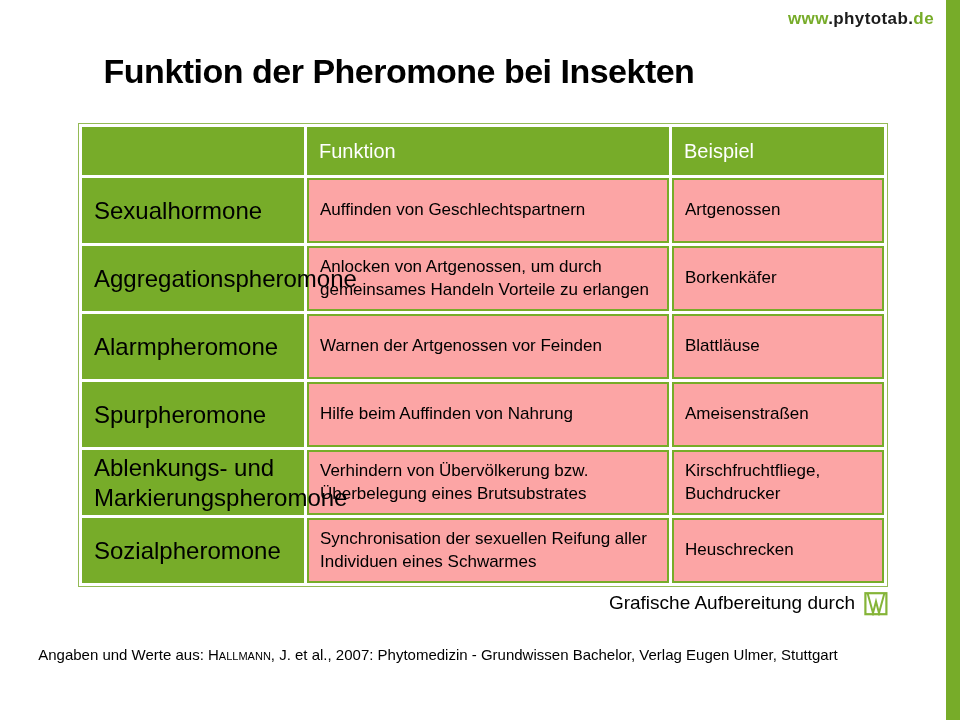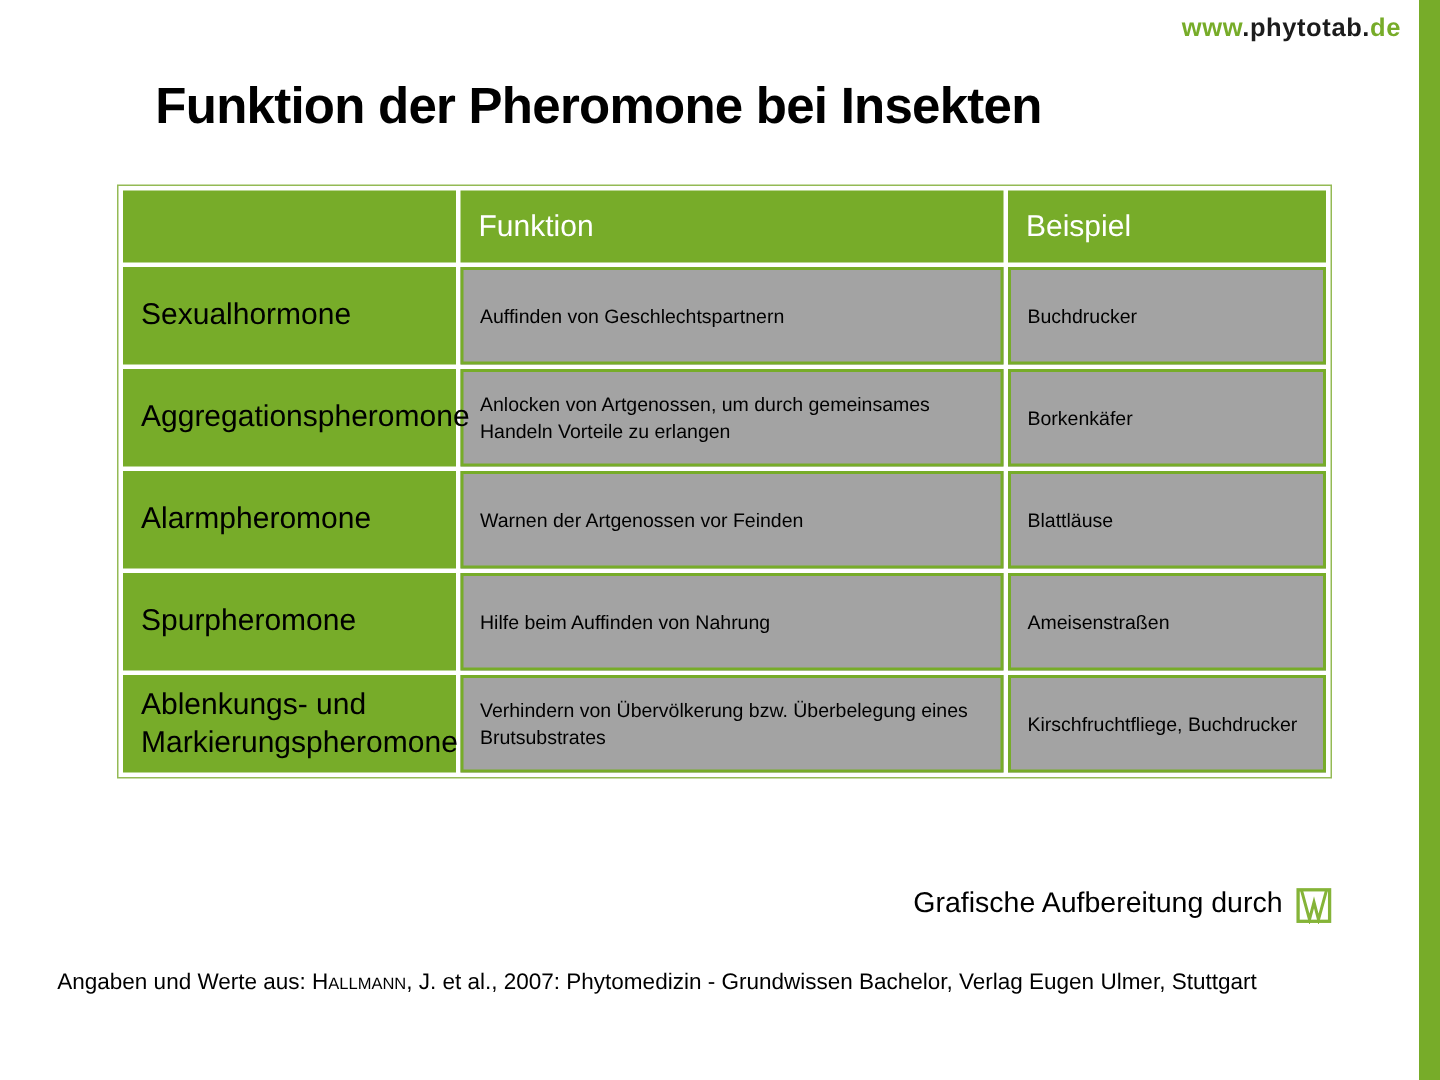--- a/index.html
+++ b/index.html
@@ -21,22 +21,22 @@
   .title { position:absolute; top:52px; left:0; width:798px; text-align:center;
            font-size:34px; font-weight:bold; letter-spacing:-0.5px; color:#000; }
 
   .table-wrap { position:absolute; top:123px; left:78px; width:810px; border:1px solid #94BA55; background:#fff; }
   table { width:100%; border-collapse:separate; border-spacing:3px; table-layout:fixed; }
   th, td { vertical-align:middle; text-align:left; }
   th.green { background:var(--green); font-weight:normal; padding-left:12px; padding-right:8px; }
   tr.head { height:48px; }
   tr.head th { color:#ffffff; font-size:20px; }
   tr.body { height:65px; }
-  tr.body th { color:#000; font-size:20px; line-height:1.25; }
-  td { border:2px solid var(--green); background:#a3a3a3; font-size:13px;
+  tr.body th { color:#000; font-size:24px; line-height:1.25; }
+  td { border:2px solid var(--green); background:#fca5a5; font-size:17px;
        padding:4px 10px 4px 11px; line-height:1.32; color:#000; }
 
   .credit { position:absolute; top:589px; right:72px; display:flex; align-items:center; gap:9px; }
   .credit-label { font-size:19px; color:#000; }
   .hswt-text { text-align:right; color:var(--logo-green); line-height:1.2; }
   .hswt-text .l1 { font-size:6.5px; font-weight:bold; letter-spacing:.3px; }
   .hswt-text .l2 { font-size:8px;   font-weight:bold; letter-spacing:.2px; }
   .hswt-text .l3 { font-size:6.5px; font-weight:bold; letter-spacing:.2px; }
   .hswt-mark { width:24px; height:27px; display:block; }
 
@@ -63,21 +63,21 @@
       </colgroup>
       <tbody>
           <tr class="head">
         <th class="green"></th>
         <th class="green">Funktion</th>
         <th class="green">Beispiel</th>
       </tr>
       <tr class="body">
         <th class="green">Sexualhormone</th>
         <td>Auffinden von Geschlechtspartnern</td>
-        <td>Buchdrucker</td>
+        <td>Artgenossen</td>
       </tr>
       <tr class="body">
         <th class="green">Aggregationspheromone</th>
         <td>Anlocken von Artgenossen, um durch gemeinsames Handeln Vorteile zu erlangen</td>
         <td>Borkenkäfer</td>
       </tr>
       <tr class="body">
         <th class="green">Alarmpheromone</th>
         <td>Warnen der Artgenossen vor Feinden</td>
         <td>Blattläuse</td>
@@ -85,20 +85,25 @@
       <tr class="body">
         <th class="green">Spurpheromone</th>
         <td>Hilfe beim Auffinden von Nahrung</td>
         <td>Ameisenstraßen</td>
       </tr>
       <tr class="body">
         <th class="green">Ablenkungs- und Markierungspheromone</th>
         <td>Verhindern von Übervölkerung bzw. Überbelegung eines Brutsubstrates</td>
         <td>Kirschfruchtfliege, Buchdrucker</td>
       </tr>
+      <tr class="body">
+        <th class="green">Sozialpheromone</th>
+        <td>Synchronisation der sexuellen Reifung aller Individuen eines Schwarmes</td>
+        <td>Heuschrecken</td>
+      </tr>
     </tbody>
       </table>
   </div>
 
   <div class="credit">
     <span class="credit-label">Grafische Aufbereitung durch</span>
     <svg class="hswt-mark" viewBox="0 0 24 27" xmlns="http://www.w3.org/2000/svg">
       <rect x="1.4" y="4.2" width="21" height="21" fill="none" stroke="#85B438" stroke-width="2.2"></rect>
       <path d="M3.6 4.2 L9 24 L12 12.5 L15 24 L20.4 4.2" fill="none" stroke="#85B438" stroke-width="2"></path>
     </svg>

